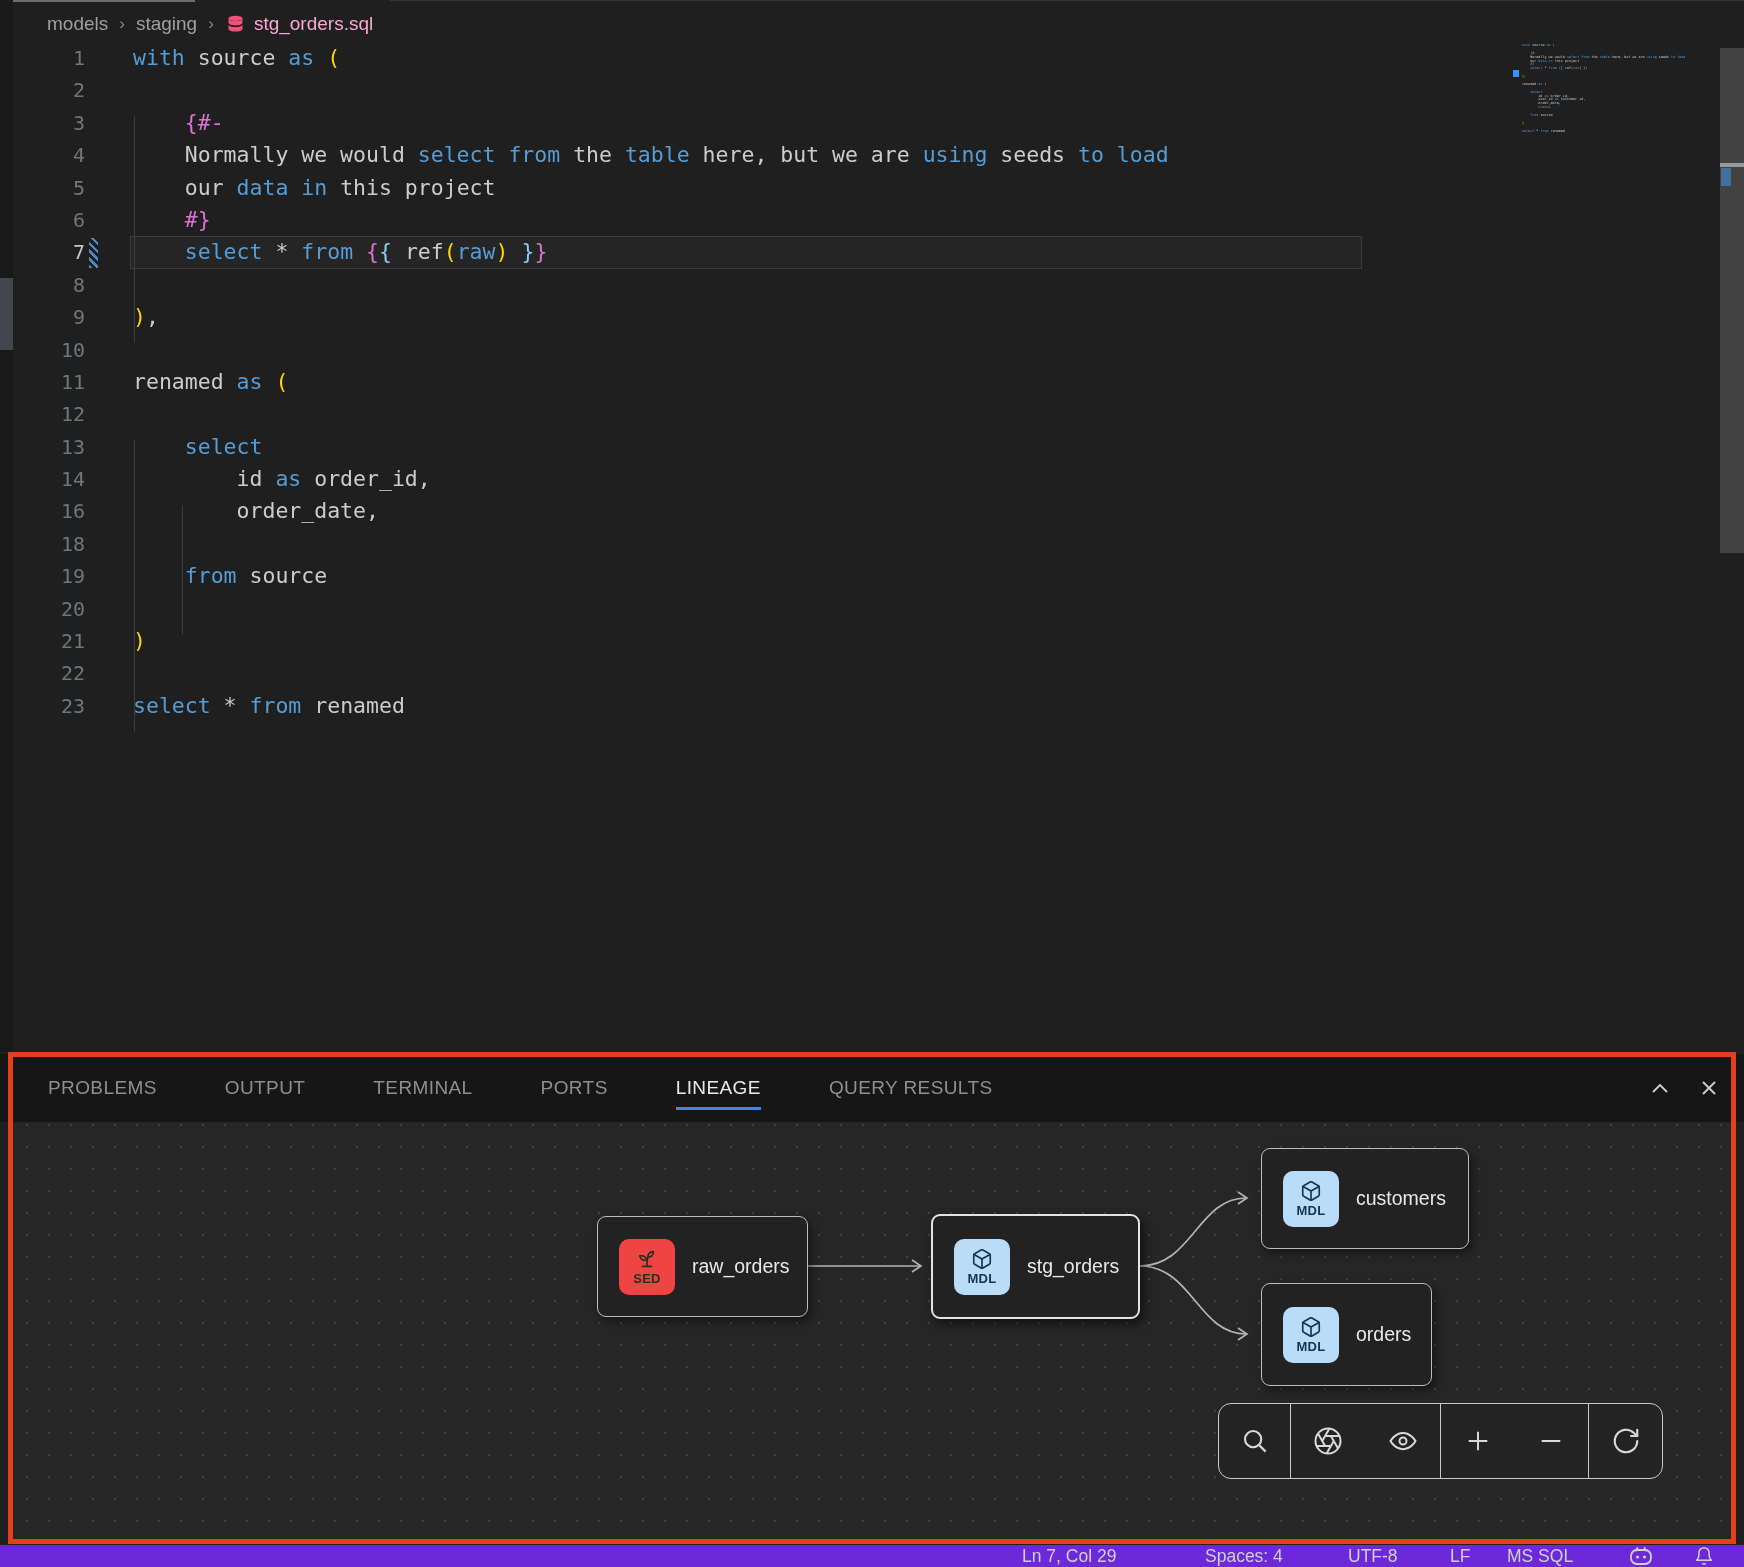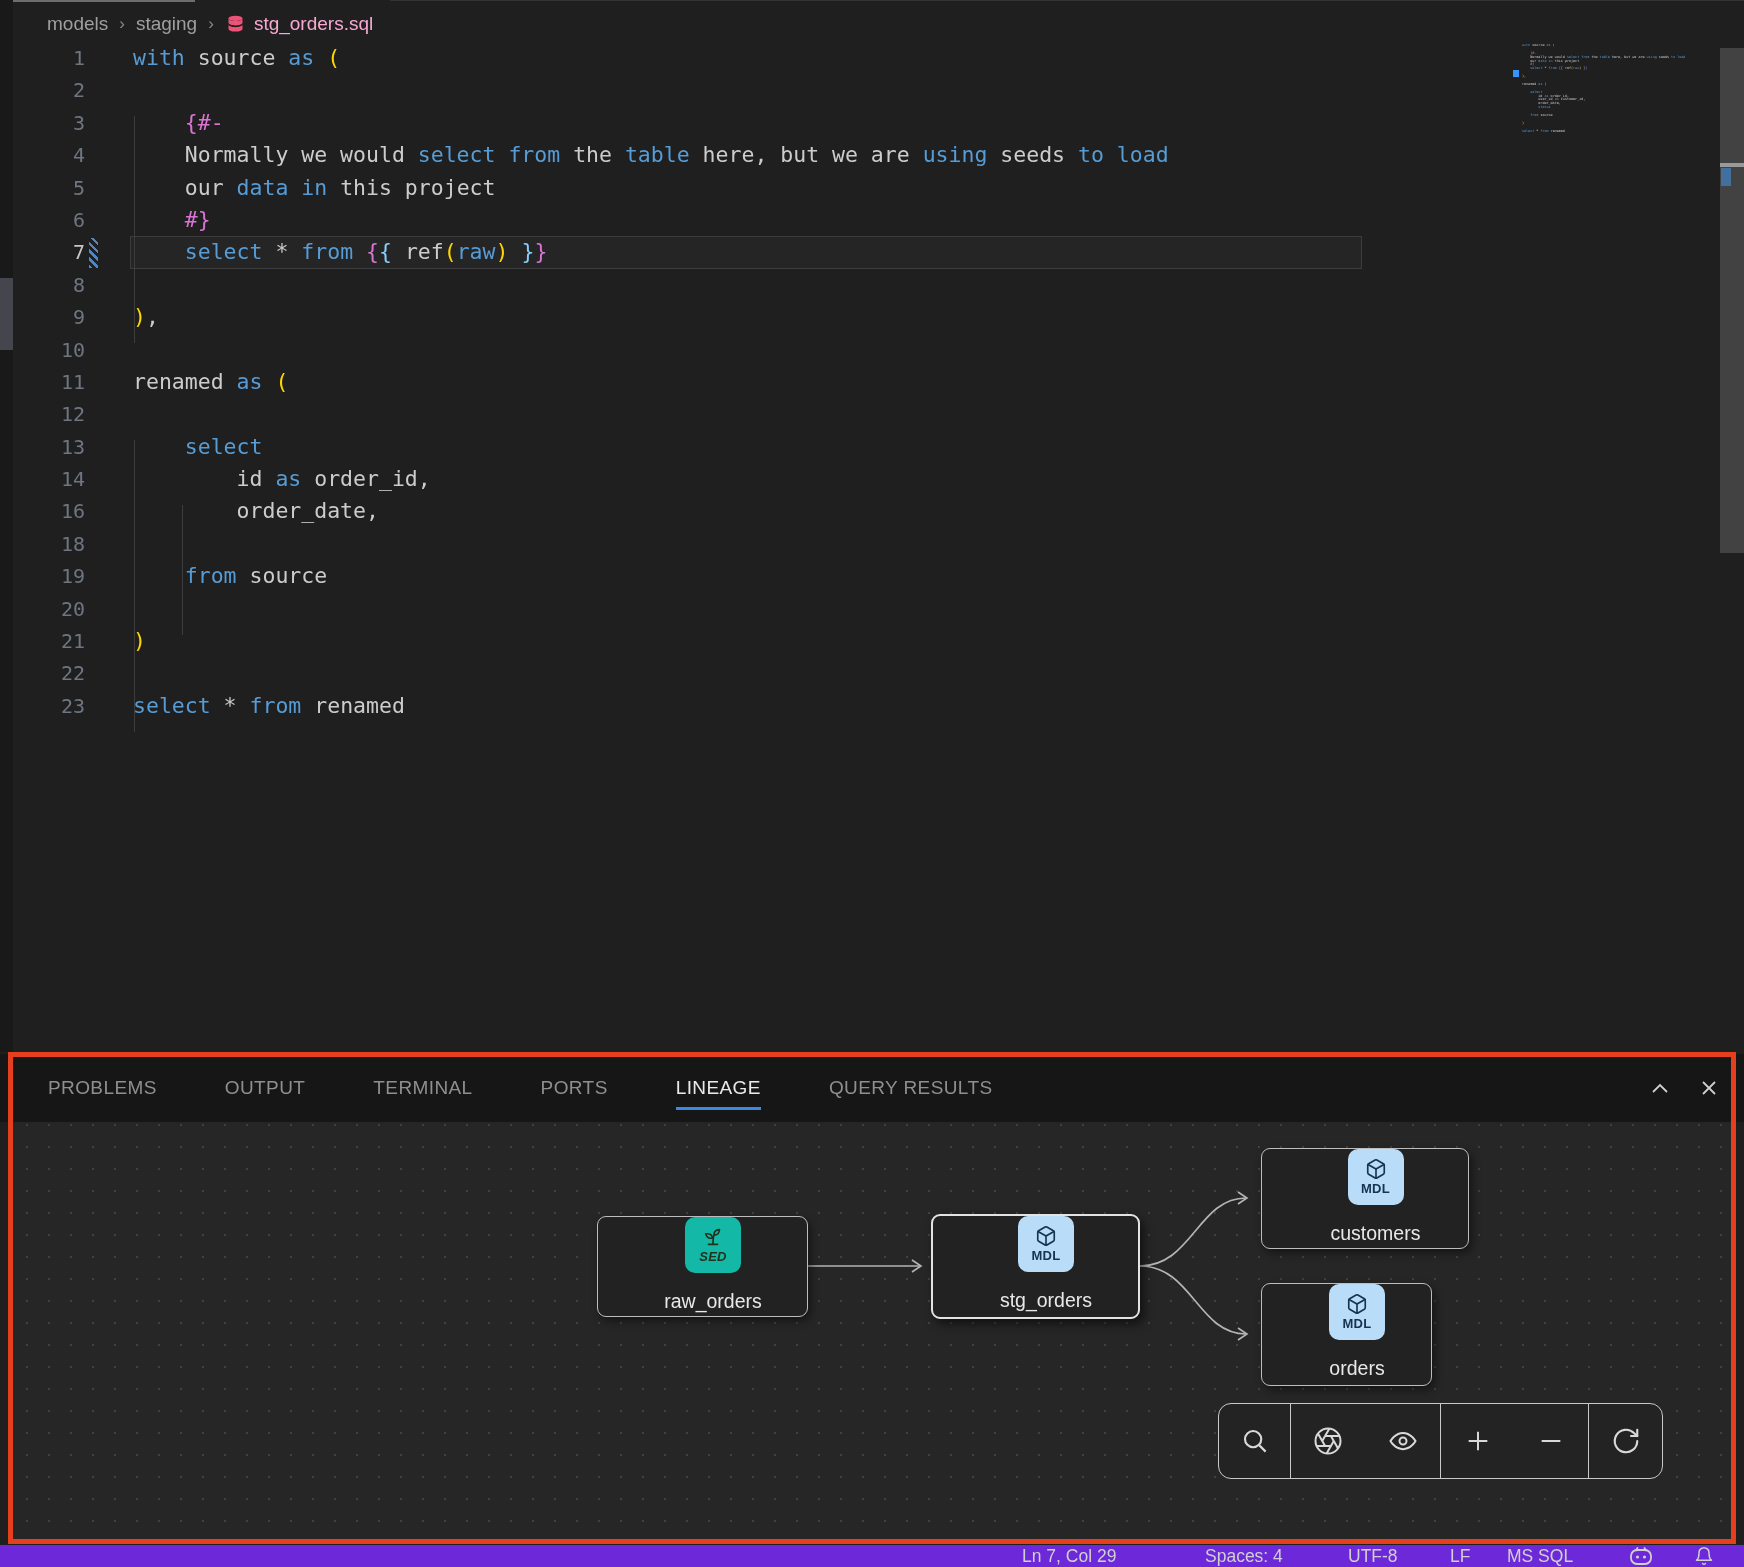--- a/index.html
+++ b/index.html
@@ -50,29 +50,29 @@
                      background:#3b89e0;}
   .panel-actions{position:absolute;top:0;height:100%;right:26px;display:flex;gap:30px;align-items:center;}
   .panel-actions svg{stroke:#cfcfcf;}
   .panel-content{position:absolute;left:10px;top:1122px;width:1726px;height:418px;background:#262626;
       background-image:radial-gradient(#414141 1.2px,transparent 1.5px);
       background-size:22px 22px;background-position:6px 14px;}
   
   .edges{position:absolute;left:0;top:0;width:1744px;height:1567px;pointer-events:none;}
   .node{position:absolute;background:#222222;border:1.5px solid #bdbdbd;border-radius:9px;
         box-sizing:border-box;display:flex;align-items:center;gap:17px;padding-left:21px;
-        box-shadow:3px 4px 8px rgba(0,0,0,.45);flex-direction:column;}
+        box-shadow:3px 4px 8px rgba(0,0,0,.45);}
   .node.selected{border:2px solid #e3e3e3;box-shadow:4px 5px 10px rgba(0,0,0,.55);}
   #node-raw{left:597px;top:1216px;width:211px;height:101px;}
   #node-stg{left:931px;top:1214px;width:209px;height:105px;}
   #node-customers{left:1261px;top:1148px;width:208px;height:101px;}
   #node-orders{left:1261px;top:1283px;width:171px;height:103px;}
   .badge{width:56px;height:56px;border-radius:10px;display:flex;flex-direction:column;
          align-items:center;justify-content:center;flex:0 0 auto;}
-  .badge.green{background:#14b8a6;font-style:italic;}
+  .badge.green{background:#ef4444;}
   .badge.blue{background:#b9dcf8;}
   .badge .btxt{font-size:13px;font-weight:bold;letter-spacing:.3px;margin-top:1px;}
   .badge.green .btxt{color:#24321c;}
   .badge.blue .btxt{color:#173352;}
   .node .nlabel{font-size:19.5px;color:#e8e8e8;}
   
   .lin-toolbar{position:absolute;left:1218px;top:1403px;width:445px;height:76px;background:#232323;
       border:1.5px solid #c9c9c9;border-radius:13px;box-sizing:border-box;display:flex;}
   .lt-sec{display:flex;align-items:center;justify-content:space-evenly;border-right:1.5px solid #c9c9c9;}
   .lt-sec:last-child{border-right:none;}

